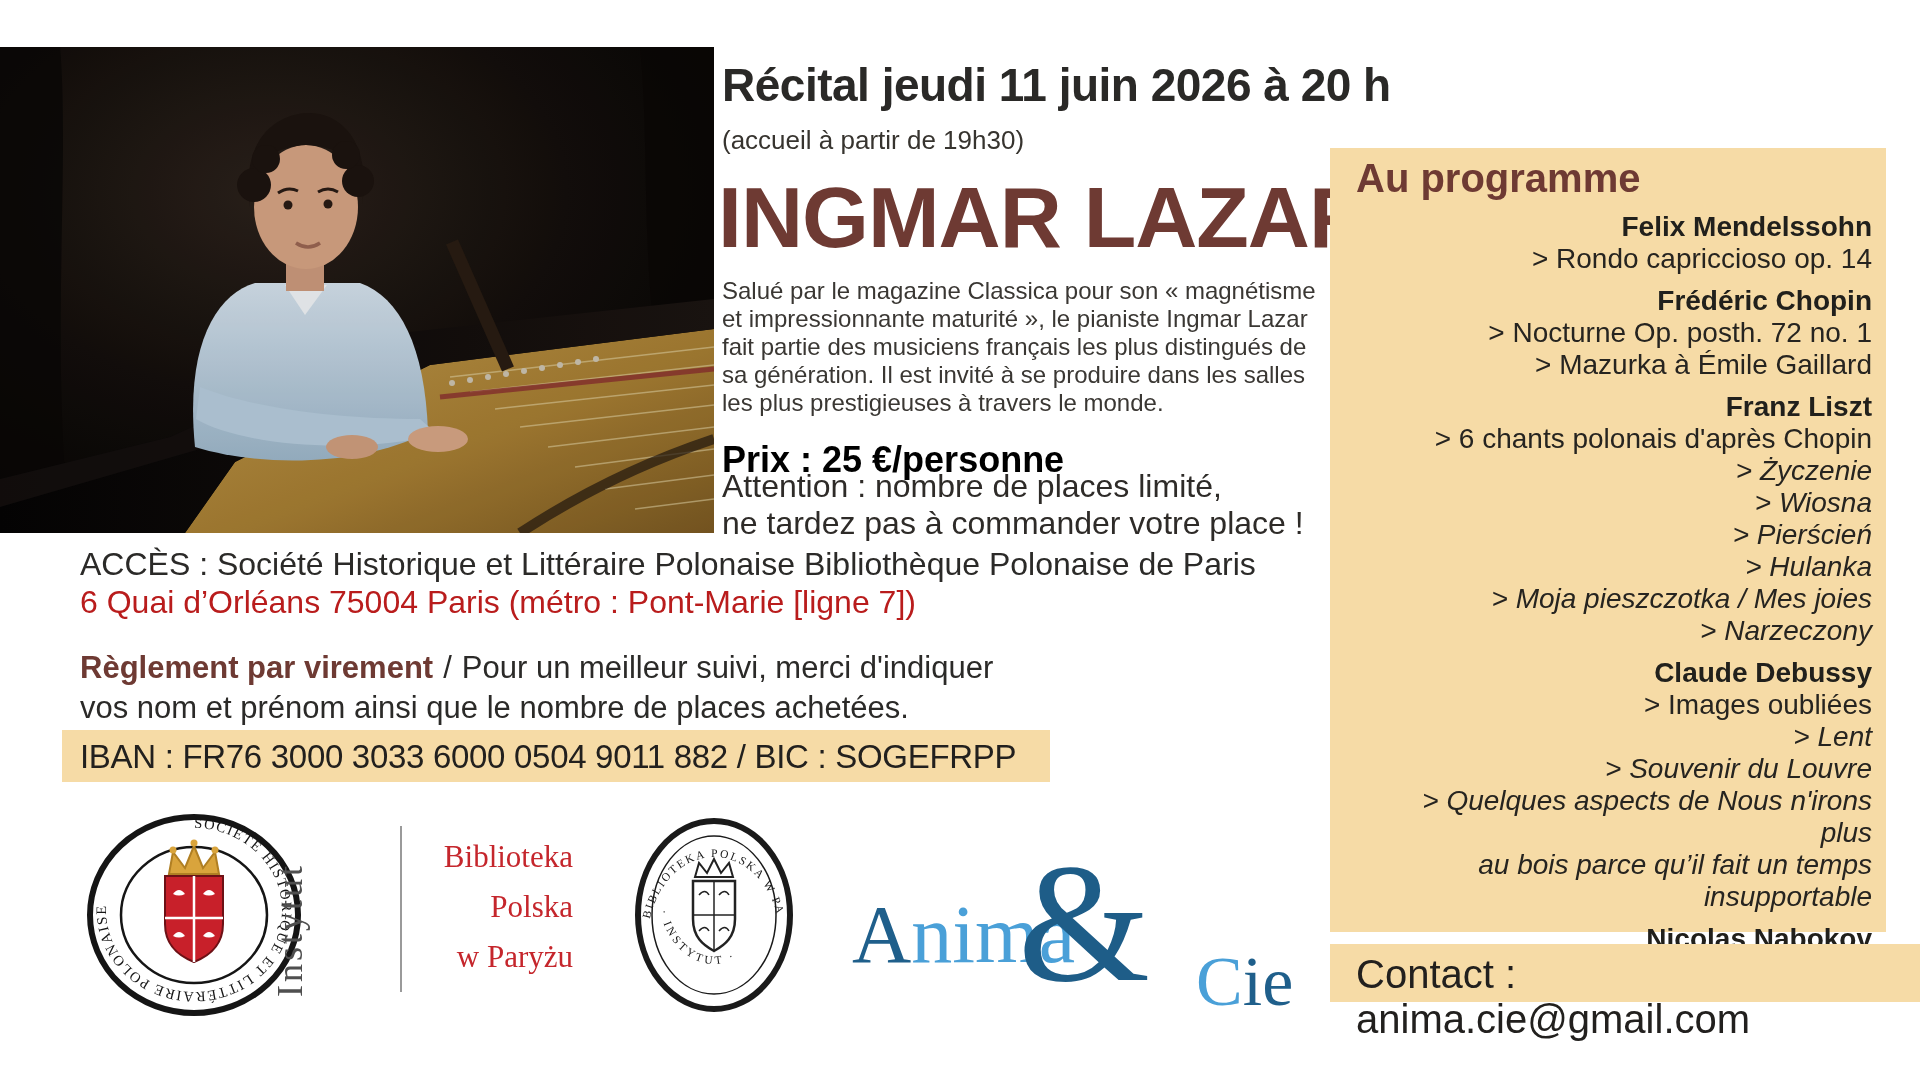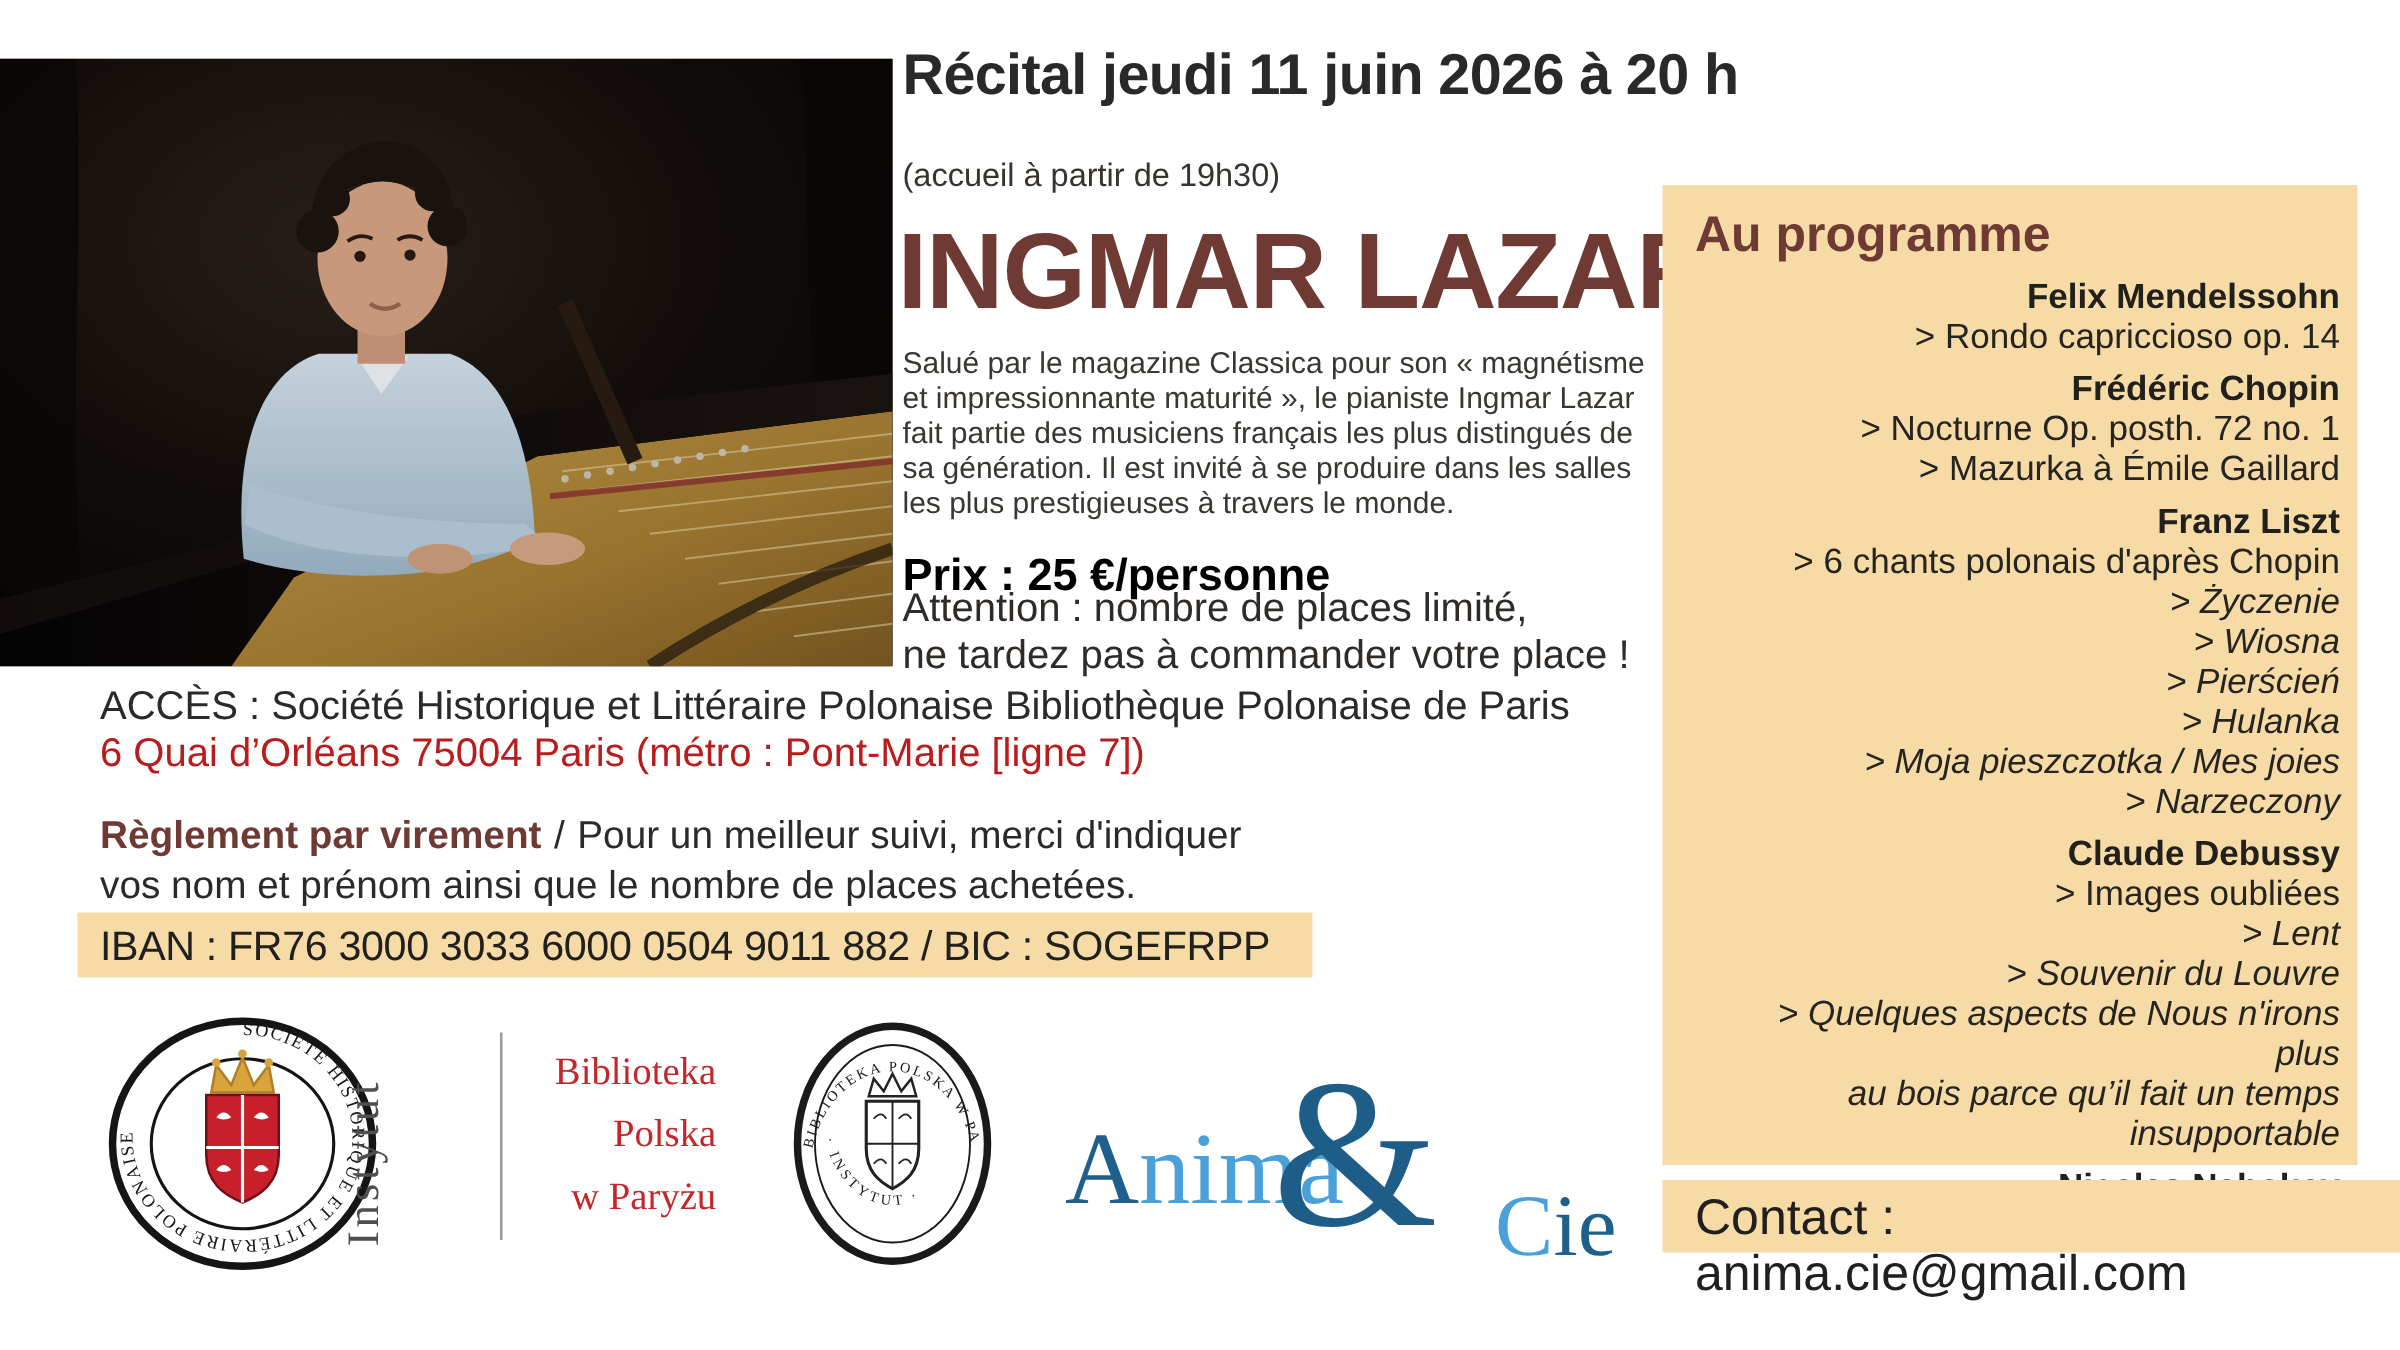--- a/index.html
+++ b/index.html
@@ -4,21 +4,21 @@
 <style>
   html,body{margin:0;padding:0;background:#ffffff;}
   #flyer{position:relative;width:1920px;height:1080px;background:#ffffff;overflow:hidden;
          font-family:"Liberation Sans",sans-serif;color:#2b2a28;}
   .abs{position:absolute;}
 
   
   #photo{left:0;top:47px;width:714px;height:486px;background:#0b0807;}
 
   
-  #title{left:722px;top:32px;font-size:46px;font-weight:bold;color:#2a2927;letter-spacing:-0.5px;}
+  #title{left:722px;top:58px;font-size:46px;font-weight:bold;color:#2a2927;letter-spacing:-0.5px;}
   #subtitle{left:722px;top:112px;font-size:26px;color:#37342f;margin-top:13px;}
   #artist{left:718px;top:168px;font-size:86px;font-weight:bold;color:#6e3a33;letter-spacing:-1px;}
   #bio{left:722px;top:277px;width:600px;font-size:24px;line-height:28px;color:#3a3733;}
   #price{left:722px;top:439px;font-size:36px;font-weight:bold;color:#000000;}
   #warn1{left:722px;top:468px;font-size:32px;color:#2e2b28;}
   #warn2{left:722px;top:505px;font-size:32px;color:#2e2b28;}
 
   #access1{left:80px;top:546px;font-size:32px;color:#2b2a28;}
   #access2{left:80px;top:584px;font-size:32px;color:#b91c1c;}
 
@@ -40,21 +40,21 @@
           font-size:31px;line-height:50px;color:#c5262c;}
   #seal2{left:633px;top:815px;width:162px;height:200px;}
 
   #anima-a{left:852px;top:888px;font-family:"Liberation Serif",serif;font-size:82px;}
   #anima-amp{left:1018px;top:838px;font-family:"Liberation Serif",serif;font-size:170px;line-height:170px;color:#1e5d88;}
   #anima-cie{left:1158px;top:942px;font-family:"Liberation Serif",serif;font-size:70px;margin-left:38px;}
   .blue-d{color:#1f5f8b;} .blue-l{color:#4aa0d8;}
 
   
   #sidebar{left:1330px;top:148px;width:556px;height:784px;background:#f6dba6;box-sizing:border-box;
-           padding:18px 14px 0 26px;}
+           padding:8px 14px 0 26px;}
   #prog-title{font-size:40px;font-weight:bold;color:#6e3a33;margin-bottom:10px;}
   .line{font-size:28px;line-height:32px;color:#262420;text-align:right;}
   .line.c{font-weight:bold;margin-top:10px;color:#21201c;}
   .line.s{font-style:italic;padding-left:38px;}
   .line.s2{font-style:italic;padding-left:62px;}
 
   #contactbox{left:1330px;top:944px;width:590px;height:58px;background:#f6dba6;}
   #contacttext{left:1356px;top:952px;font-size:40px;color:#22201e;}
 </style>
 </head>

